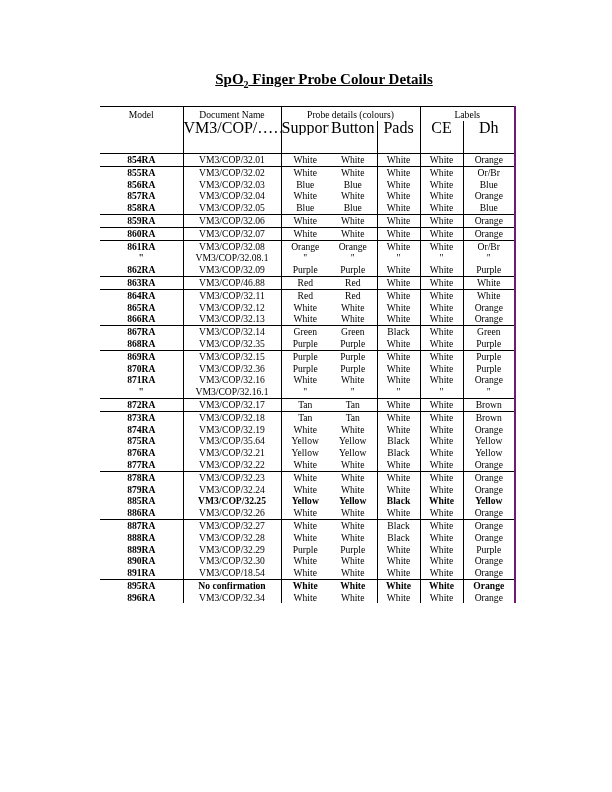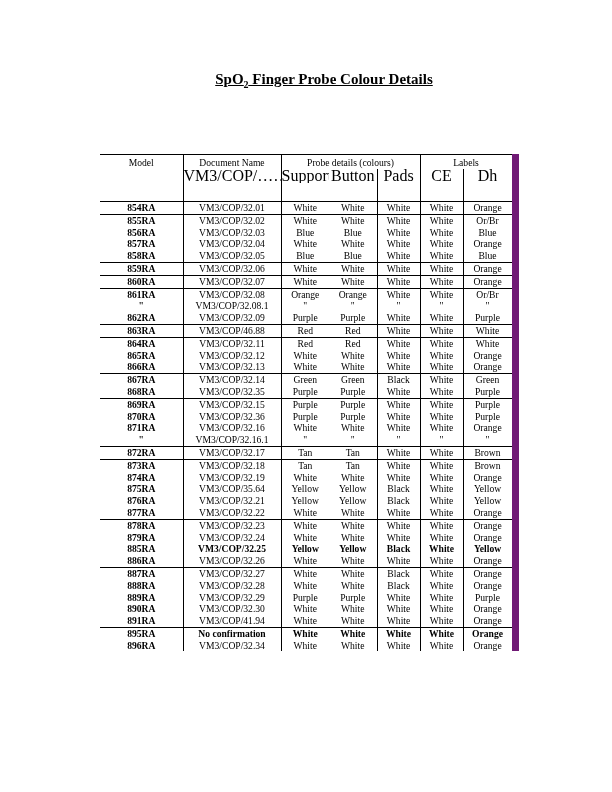--- a/index.html
+++ b/index.html
@@ -1,29 +1,29 @@
 <!DOCTYPE html>
 <html><head>
 <meta charset="utf-8">
 <style>
   html, body { margin: 0; padding: 0; background: #ffffff; }
   body { width: 612px; height: 792px; position: relative; font-family: "Liberation Serif", "DejaVu Serif", serif; color: #000; overflow: hidden; }
   .title { position: absolute; top: 71px; left: 0; width: 612px; text-align: center; font-size: 15px; font-weight: bold; text-decoration: underline; padding-left: 18px; }
   .title sub { font-size: 10px; }
-  table.probe { position: absolute; top: 106px; left: 100px; width: 415px; border-collapse: collapse; font-size: 9.6px; table-layout: fixed; margin-top: 48px; }
+  table.probe { position: absolute; top: 106px; left: 100px; width: 415px; border-collapse: collapse; font-size: 9.6px; table-layout: fixed; }
   table.probe td { padding: 0; text-align: center; height: 11.8px; line-height: 11.8px; white-space: nowrap; overflow: hidden; }
   table.probe col.c-model { width: 83px; }
   table.probe col.c-doc { width: 98px; }
   table.probe col.c-sup { width: 48px; }
   table.probe col.c-btn { width: 48px; }
   table.probe col.c-pad { width: 43px; }
   table.probe col.c-ce { width: 43px; }
   table.probe col.c-dh { width: 52px; }
   .bl { border-left: 1px solid #000; }
-  .br { border-right: 7px solid #701a75; }
+  .br { border-right: 2px solid #701a75; }
   tr.head1 td { border-top: 1px solid #000; height: 12px; line-height: 12px; padding-top: 2px; }
   tr.head2 td { height: 14px; line-height: 14px; font-size: 16px; }
   tr.head3 td { height: 18px; }
   tr.gtop td { border-top: 1px solid #000; }
   td.model { font-weight: bold; }
   tr.boldrow td { font-weight: bold; }
 </style>
 </head>
 <body>
 
@@ -365,21 +365,21 @@
         <td class="model">890RA</td>
         <td class="bl">VM3/COP/32.30</td>
         <td class="bl">White</td>
         <td class="">White</td>
         <td class="bl">White</td>
         <td class="bl">White</td>
         <td class="bl br">Orange</td>
       </tr>
       <tr class="">
         <td class="model">891RA</td>
-        <td class="bl">VM3/COP/41.94</td>
+        <td class="bl">VM3/COP/18.54</td>
         <td class="bl">White</td>
         <td class="">White</td>
         <td class="bl">White</td>
         <td class="bl">White</td>
         <td class="bl br">Orange</td>
       </tr>
       <tr class="gtop boldrow">
         <td class="model">895RA</td>
         <td class="bl">No confirmation</td>
         <td class="bl">White</td>

